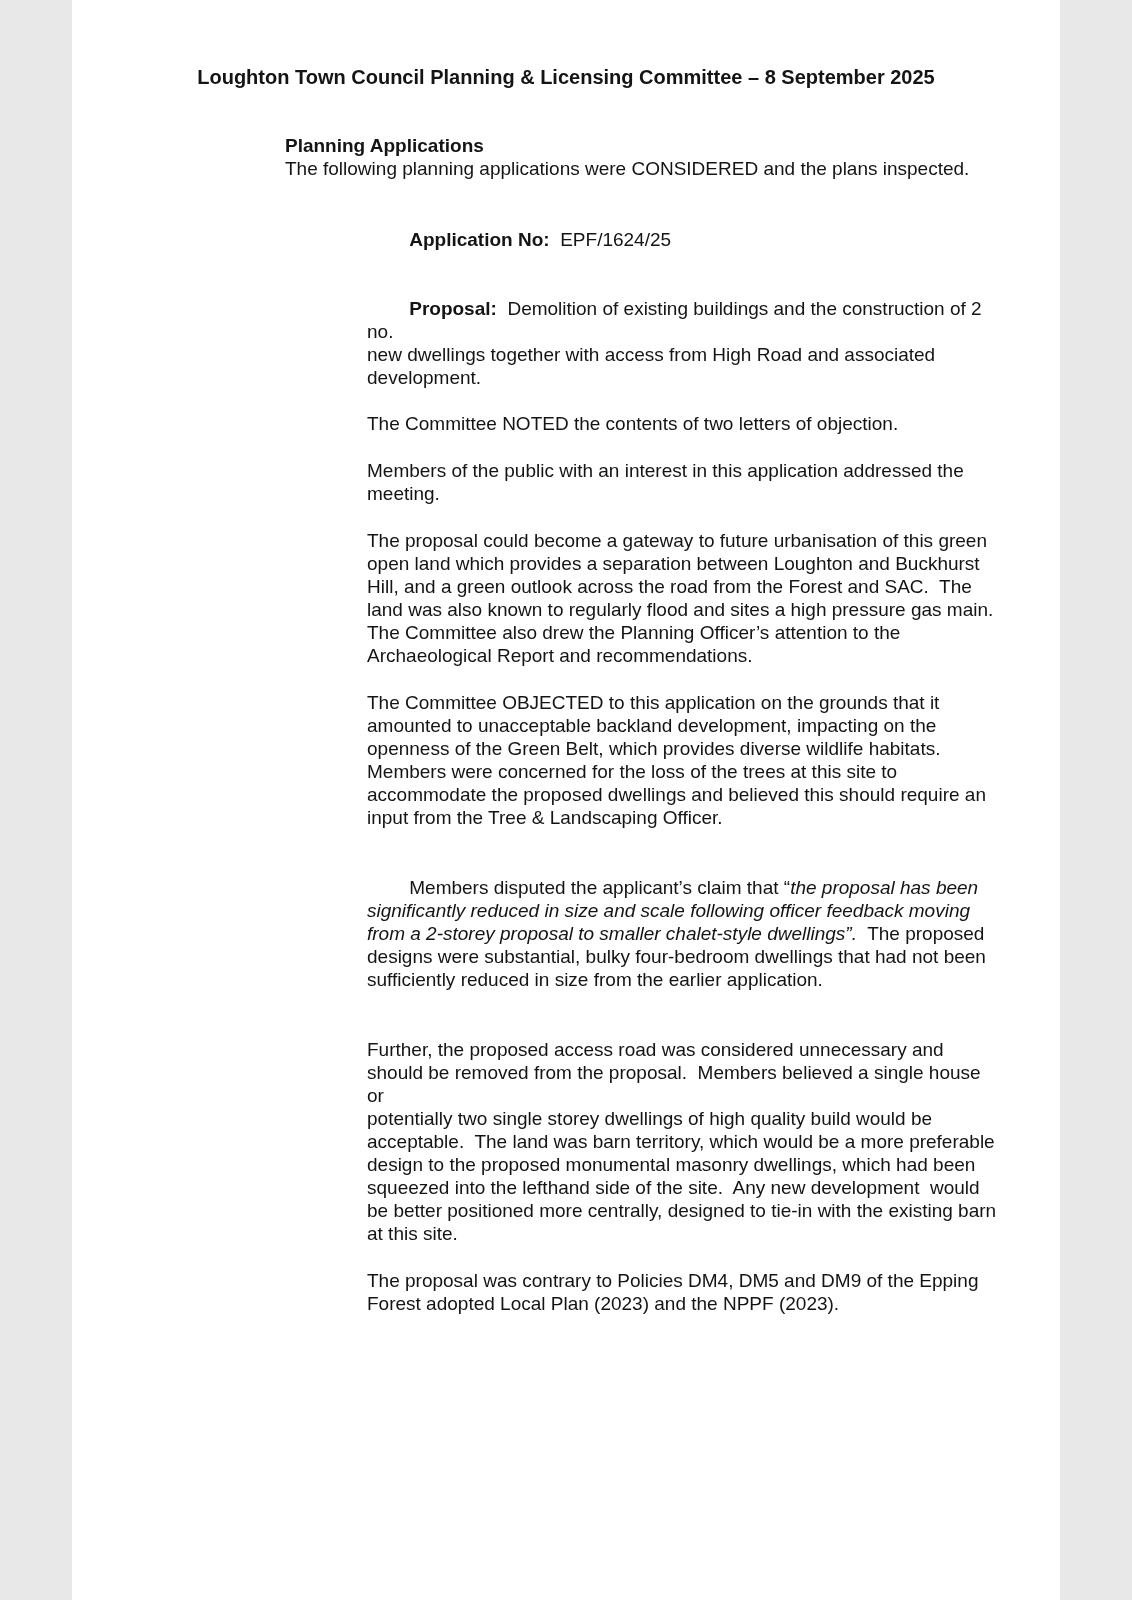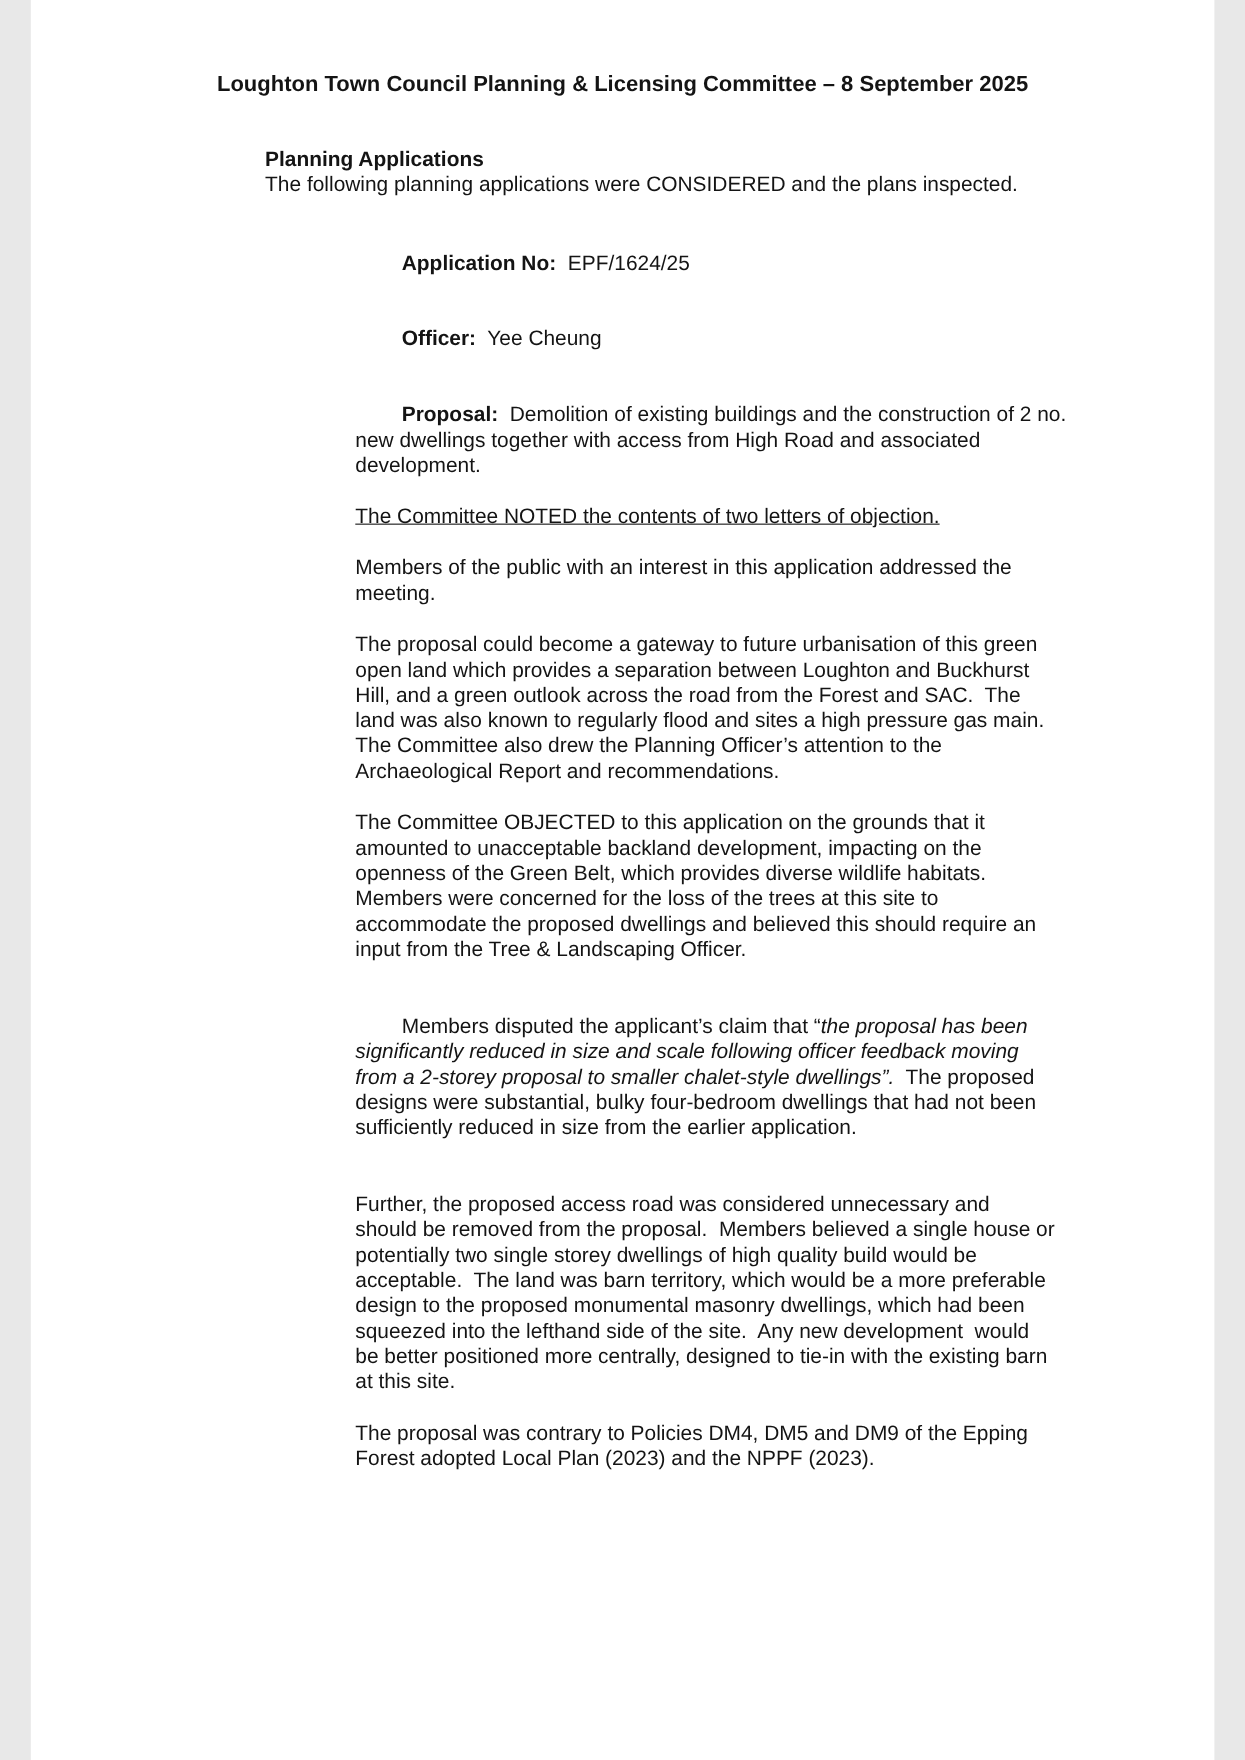--- a/index.html
+++ b/index.html
@@ -2,21 +2,21 @@
 <html><head>
 <meta charset="utf-8">
 <style>
   html, body {
     margin: 0;
     padding: 0;
     background: #e8e8e8;
   }
   .page {
     position: relative;
-    width: 1076px;
+    width: 988px;
     height: 1600px;
     margin: 0 auto;
     background: #ffffff;
     overflow: hidden;
     font-family: "Liberation Sans", "DejaVu Sans", sans-serif;
     color: #141414;
     box-sizing: border-box;
     padding-top: 64px;
   }
   .doc-header {
@@ -51,21 +51,20 @@
     white-space: pre-wrap;
   }
   .field-row {
     white-space: pre-wrap;
   }
   .field-label {
     font-weight: bold;
   }
   .noted-line {
     white-space: pre-wrap;
-    text-decoration: underline;
   }
   .para {
     margin: 24px 0 0 0;
     white-space: pre-wrap;
     max-width: 760px;
   }
   .quote-italic {
     font-style: italic;
   }
 </style>
@@ -82,23 +81,20 @@
 
     <div class="intro-line">The following planning applications were CONSIDERED and the plans inspected.</div>
 
     <div class="app-block">
 
 
       <div class="field-row">
         <span class="field-label">Application No:</span><span class="field-value">  EPF/1624/25</span>
       </div>
 
-      <div class="field-row">
-        <span class="field-label">Officer:</span><span class="field-value">  Yee Cheung</span>
-      </div>
 
 
       <div class="field-row">
         <span class="field-label">Proposal:</span><span class="field-value">  Demolition of existing buildings and the construction of 2 no.
 new dwellings together with access from High Road and associated
 development.</span>
       </div>
 
       <div class="noted-line">The Committee NOTED the contents of two letters of objection.</div>
 

